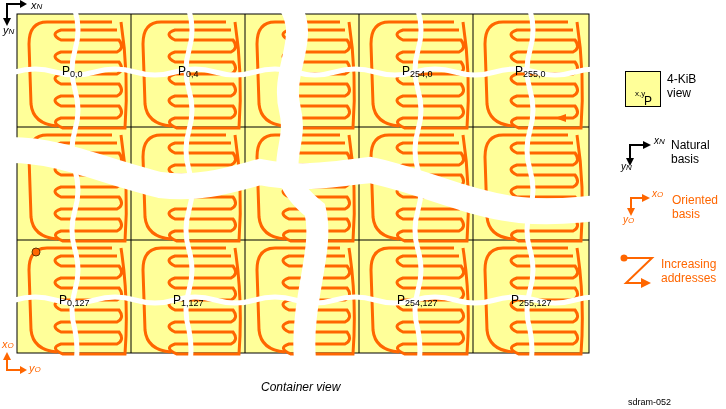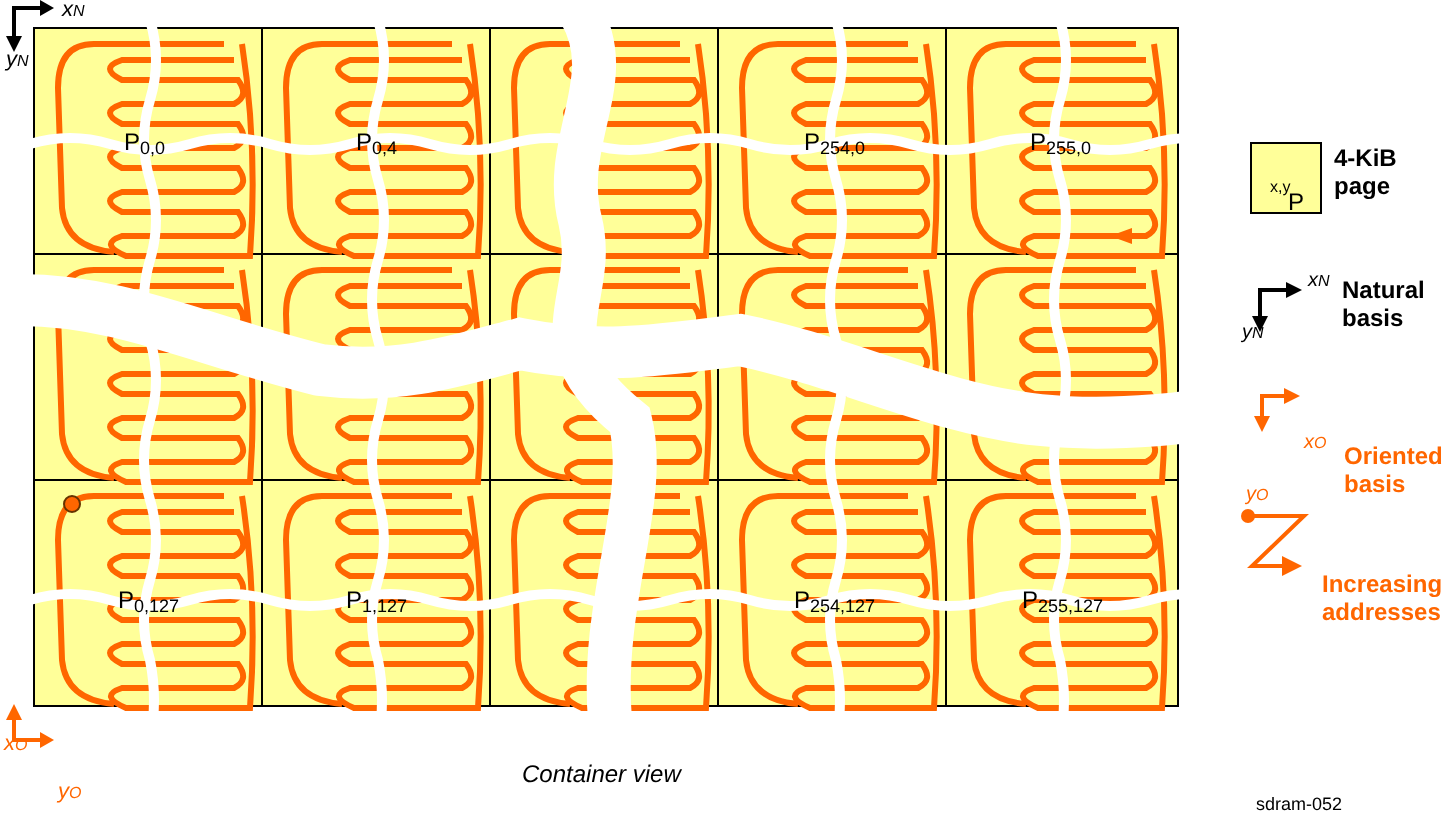--- a/index.html
+++ b/index.html
@@ -1,29 +1,29 @@
 <!DOCTYPE html>
 <html><head>
 <meta charset="utf-8">
 <style>
   html, body { margin: 0; padding: 0; background: #ffffff; }
   body { width: 726px; height: 409px; position: relative; overflow: hidden;
          font-family: "Liberation Sans", sans-serif; }
   #diagram { position: absolute; left: 0; top: 0; width: 726px; height: 409px; }
   .lbl { position: absolute; font-size: 12px; color: #000; white-space: nowrap; }
-  .orange { color: #ff6600; margin-top: 28px; }
+  .orange { color: #ff6600; }
   .caption { position: absolute; left: 261px; top: 380px; font-size: 12px; color:#000;font-style:italic; }
   .figid { position: absolute; left: 628px; top: 397px; font-size: 9px; color:#000; }
   .page-lbl { position:absolute; font-size: 12px; color:#000; white-space:nowrap; }
   .page-lbl sub { font-size: 9px; vertical-align: -2px; text-align: center; }
   .legend-box { position:absolute; left:625px; top:71px; width:36px; height:36px;
                 background:#ffff99; border:1px solid #000; box-sizing:border-box; }
   .legend-box span { position:absolute; left:9px; top:11px; font-size:12px; }
   .legend-box sub { font-size:8px; vertical-align:-2px; }
-  .legend-text { position:absolute; font-size:12px; line-height:14px;font-weight:bold; }
+  .legend-text { position:absolute; font-size:12px; line-height:14px; }
 </style>
 </head>
 <body>
 
 <svg id="diagram" width="726" height="409" viewBox="0 0 726 409">
   <defs>
 
     <g id="serp">
       <path d="M 95 8 L 30 8 Q 12 8 12 30 L 14 90 Q 16 110 40 112" fill="none" stroke="#ff6600" stroke-width="3"></path>
       <path d="M 100 16 L 44 16 Q 32 20 44 26 L 102 26 Q 108 34 100 38 L 44 38 Q 32 42 44 48 L 102 48 Q 108 56 100 60 L 44 60 Q 32 64 44 70 L 102 70 Q 108 78 100 82 L 44 82 Q 32 86 44 92 L 102 92 Q 108 100 100 104 L 44 104 Q 32 108 46 114 L 108 114 Q 112 60 104 8" fill="none" stroke="#ff6600" stroke-width="3"></path>
@@ -121,21 +121,21 @@
 <div class="page-lbl" style="left:59px; top:293px;"><span>P</span><sub>0,127</sub></div>
 <div class="page-lbl" style="left:173px; top:293px;"><span>P</span><sub>1,127</sub></div>
 <div class="page-lbl" style="left:397px; top:293px;"><span>P</span><sub>254,127</sub></div>
 <div class="page-lbl" style="left:511px; top:293px;"><span>P</span><sub>255,127</sub></div>
 
 <div class="legend-box">
     <span><span>P</span><sub>x,y</sub></span>
   </div>
 <div class="legend-text" style="left:667px; top:72px;">
     <div>4-KiB</div>
-    <div>page</div>
+    <div>view</div>
   </div>
 
 <div class="lbl" style="left:654px; top:135px; font-style:italic; font-size:10px;"><span>x</span><span style="font-size:8px">N</span></div>
 <div class="lbl" style="left:621px; top:161px; font-style:italic; font-size:10px;"><span>y</span><span style="font-size:8px">N</span></div>
 <div class="legend-text" style="left:671px; top:138px;">
     <div>Natural</div>
     <div>basis</div>
   </div>
 
 <div class="lbl orange" style="left:652px; top:188px; font-style:italic; font-size:10px;"><span>x</span><span style="font-size:8px">O</span></div>

